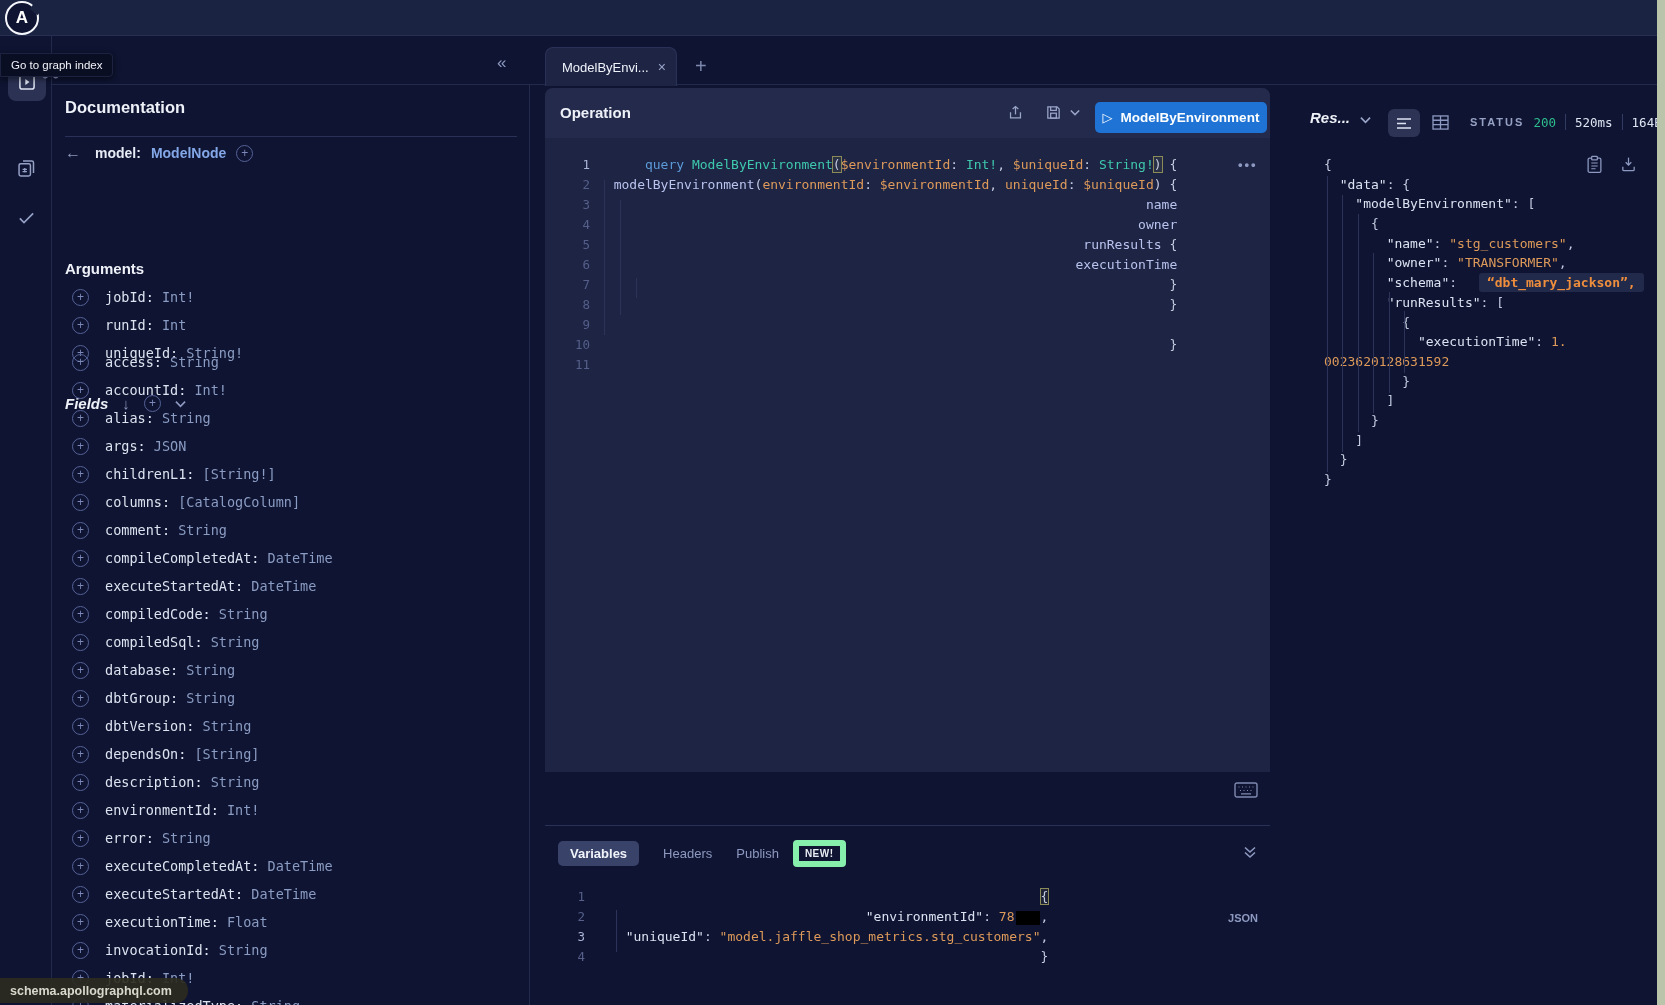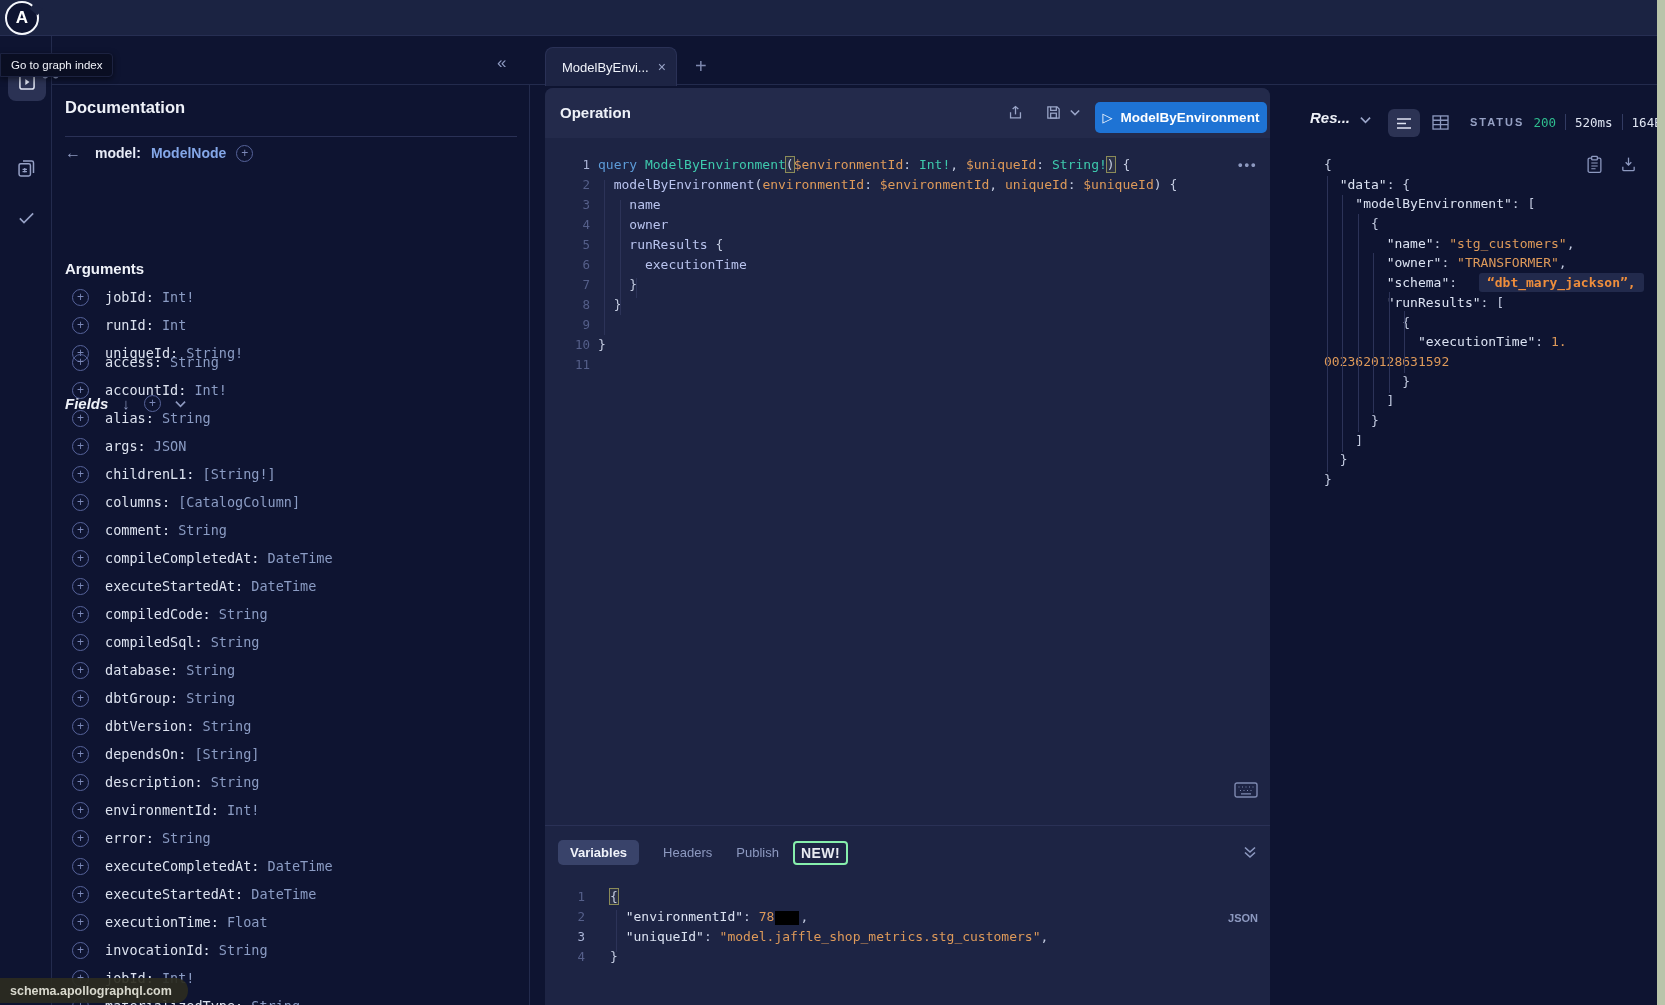--- a/index.html
+++ b/index.html
@@ -72,52 +72,52 @@
 
   
   #tabband { left:530px; top:36px; width:1135px; height:49px; border-bottom:1px solid #232b4d; }
   #tab1 { left:545px; top:47px; width:132px; height:39px; background:#1d2444; border:1px solid #2a3156; border-bottom:none;
           border-radius:8px 8px 0 0; display:flex; align-items:center; padding:0 10px 0 16px; z-index:2;}
   #tab1 .t { font-size:13px; color:#f0f3fa; flex:1; white-space:nowrap; overflow:hidden; }
   #tab1 .x { color:#9aa5c8; font-size:14px; margin-left:6px; }
   #newtab { left:695px; top:55px; color:#7e89b0; font-size:20px; }
 
   
-  #card { left:545px; top:88px; width:725px; height:917px; background:#1d2444; border-radius:8px 8px 0 0;padding-left:44px; }
+  #card { left:545px; top:88px; width:725px; height:684px; background:#1d2444; border-radius:8px 8px 0 0;padding-left:44px; }
   #cardhead { position:absolute; left:0; top:0; width:725px; height:50px; background:#232a4b; border-radius:8px 8px 0 0; }
   #cardhead .title { position:absolute; left:15px; top:16px; font-size:15px; font-weight:bold; color:#eef1f8; }
   .hd-ic { position:absolute; top:16px; color:#9aa5c8; }
   #runbtn { position:absolute; left:550px; top:14px; width:172px; height:31px; background:#1e73d4; border-radius:5px;
             display:flex; align-items:center; justify-content:center; gap:8px; color:#fff; font-weight:bold; font-size:13.5px; }
   #runbtn .tri { font-size:13px; font-weight:normal; }
 
   
   .gutter { position:absolute; width:45px; text-align:right; font-family:"DejaVu Sans Mono",monospace; font-size:12.5px; color:#555f8a; }
   .gutter div { height:20px; line-height:20px; }
   .gutter div.active { color:#aab4d6; }
   .codebody { position:absolute; font-family:"DejaVu Sans Mono",monospace; font-size:13px; }
-  .codebody .cl { height:20px; line-height:20px; white-space:pre; }
+  .codebody .cl { height:20px; line-height:20px; white-space:pre;text-align:right; }
   .tk-kw { color:#5c9bd8; } .tk-op { color:#3ec9ad; } .tk-typ { color:#3ec9ad; }
   .tk-var { color:#de9a5a; } .tk-arg { color:#de9a5a; }
   .tk-fld { color:#b9c3ee; } .tk-pun { color:#c3cbe0; }
   .tk-key { color:#dbe2f2; } .tk-str { color:#de9a5a; } .tk-num { color:#de9a5a; }
   .tk-brk { color:#c3cbe0; outline:1px solid #8b8b58; background:rgba(139,139,88,.12); }
   .tk-hl { background:#222a4c; color:#ef8e3c; font-weight:bold; border-radius:3px; padding:2px 8px; margin-left:14px; }
   .tk-redact { display:inline-block; width:24px; height:14px; background:#000; vertical-align:middle; margin:0 1px; }
   .guide { position:absolute; width:1px; background:#2c3358; }
 
   #dots-menu { left:1238px; top:157px; color:#8d99c0; letter-spacing:2px; font-size:13px; font-weight:bold; }
   #kbd-ic { left:1234px; top:782px; color:#7e89b0; }
 
   
   #vardiv { left:545px; top:825px; width:725px; height:1px; background:#2a3156; }
   #vartabs { left:558px; top:840px; display:flex; align-items:center; gap:24px; }
   .vtab-active { background:#39436a; border-radius:5px; padding:5px 12px; font-size:13px; font-weight:bold; color:#f0f3fa; }
   .vtab { font-size:13px; color:#8d99c0; }
-  #newbadge { border:2px solid #86efac; border-radius:4px; padding:2px 6px; font-size:14px; font-weight:bold;
+  #newbadge { border:6px solid #86efac; border-radius:4px; padding:2px 6px; font-size:10px; font-weight:bold;
               letter-spacing:.5px; color:#e8ebf2; margin-left:-10px; }
   #var-collapse { left:1243px; top:845px; color:#8d99c0; }
   #jsonlabel { left:1222px; top:912px; width:36px; text-align:right; font-size:11px; font-weight:bold; color:#8d99c0; }
 
   
   #resp-head { left:1282px; top:85px; width:375px; height:55px; }
   #resp-title { position:absolute; left:28px; top:24px; font-size:15px; font-weight:bold; color:#eef1f8;font-style:italic; }
   #resp-chev { position:absolute; left:78px; top:31px; color:#9aa5c8; }
   #view-list { position:absolute; left:106px; top:24px; width:32px; height:28px; background:#2c3354; border-radius:6px;
                display:flex; align-items:center; justify-content:center; color:#dfe4f2; }

